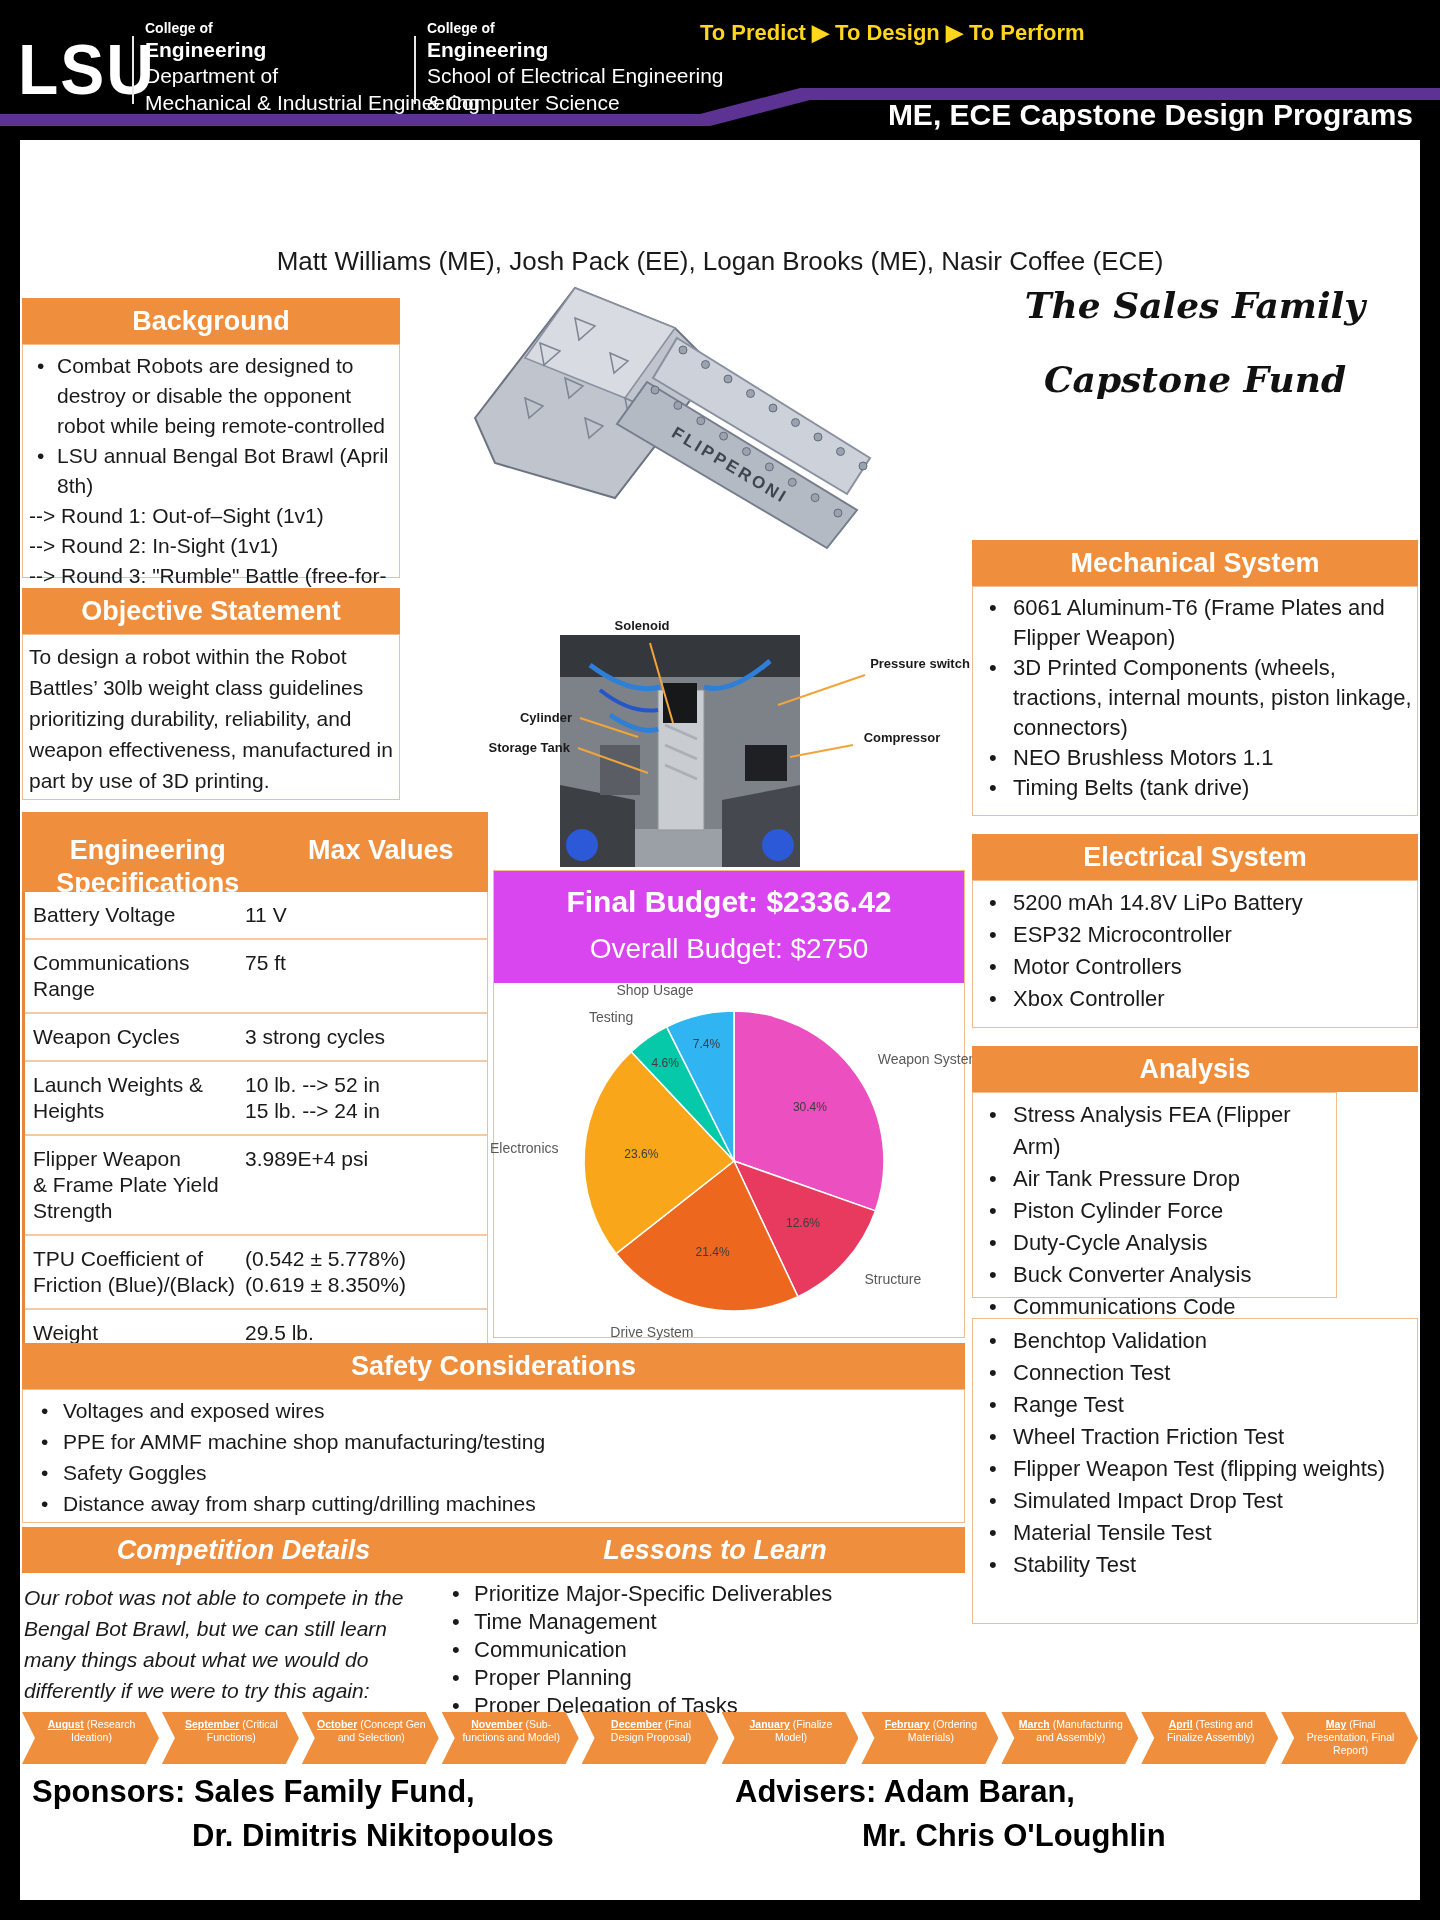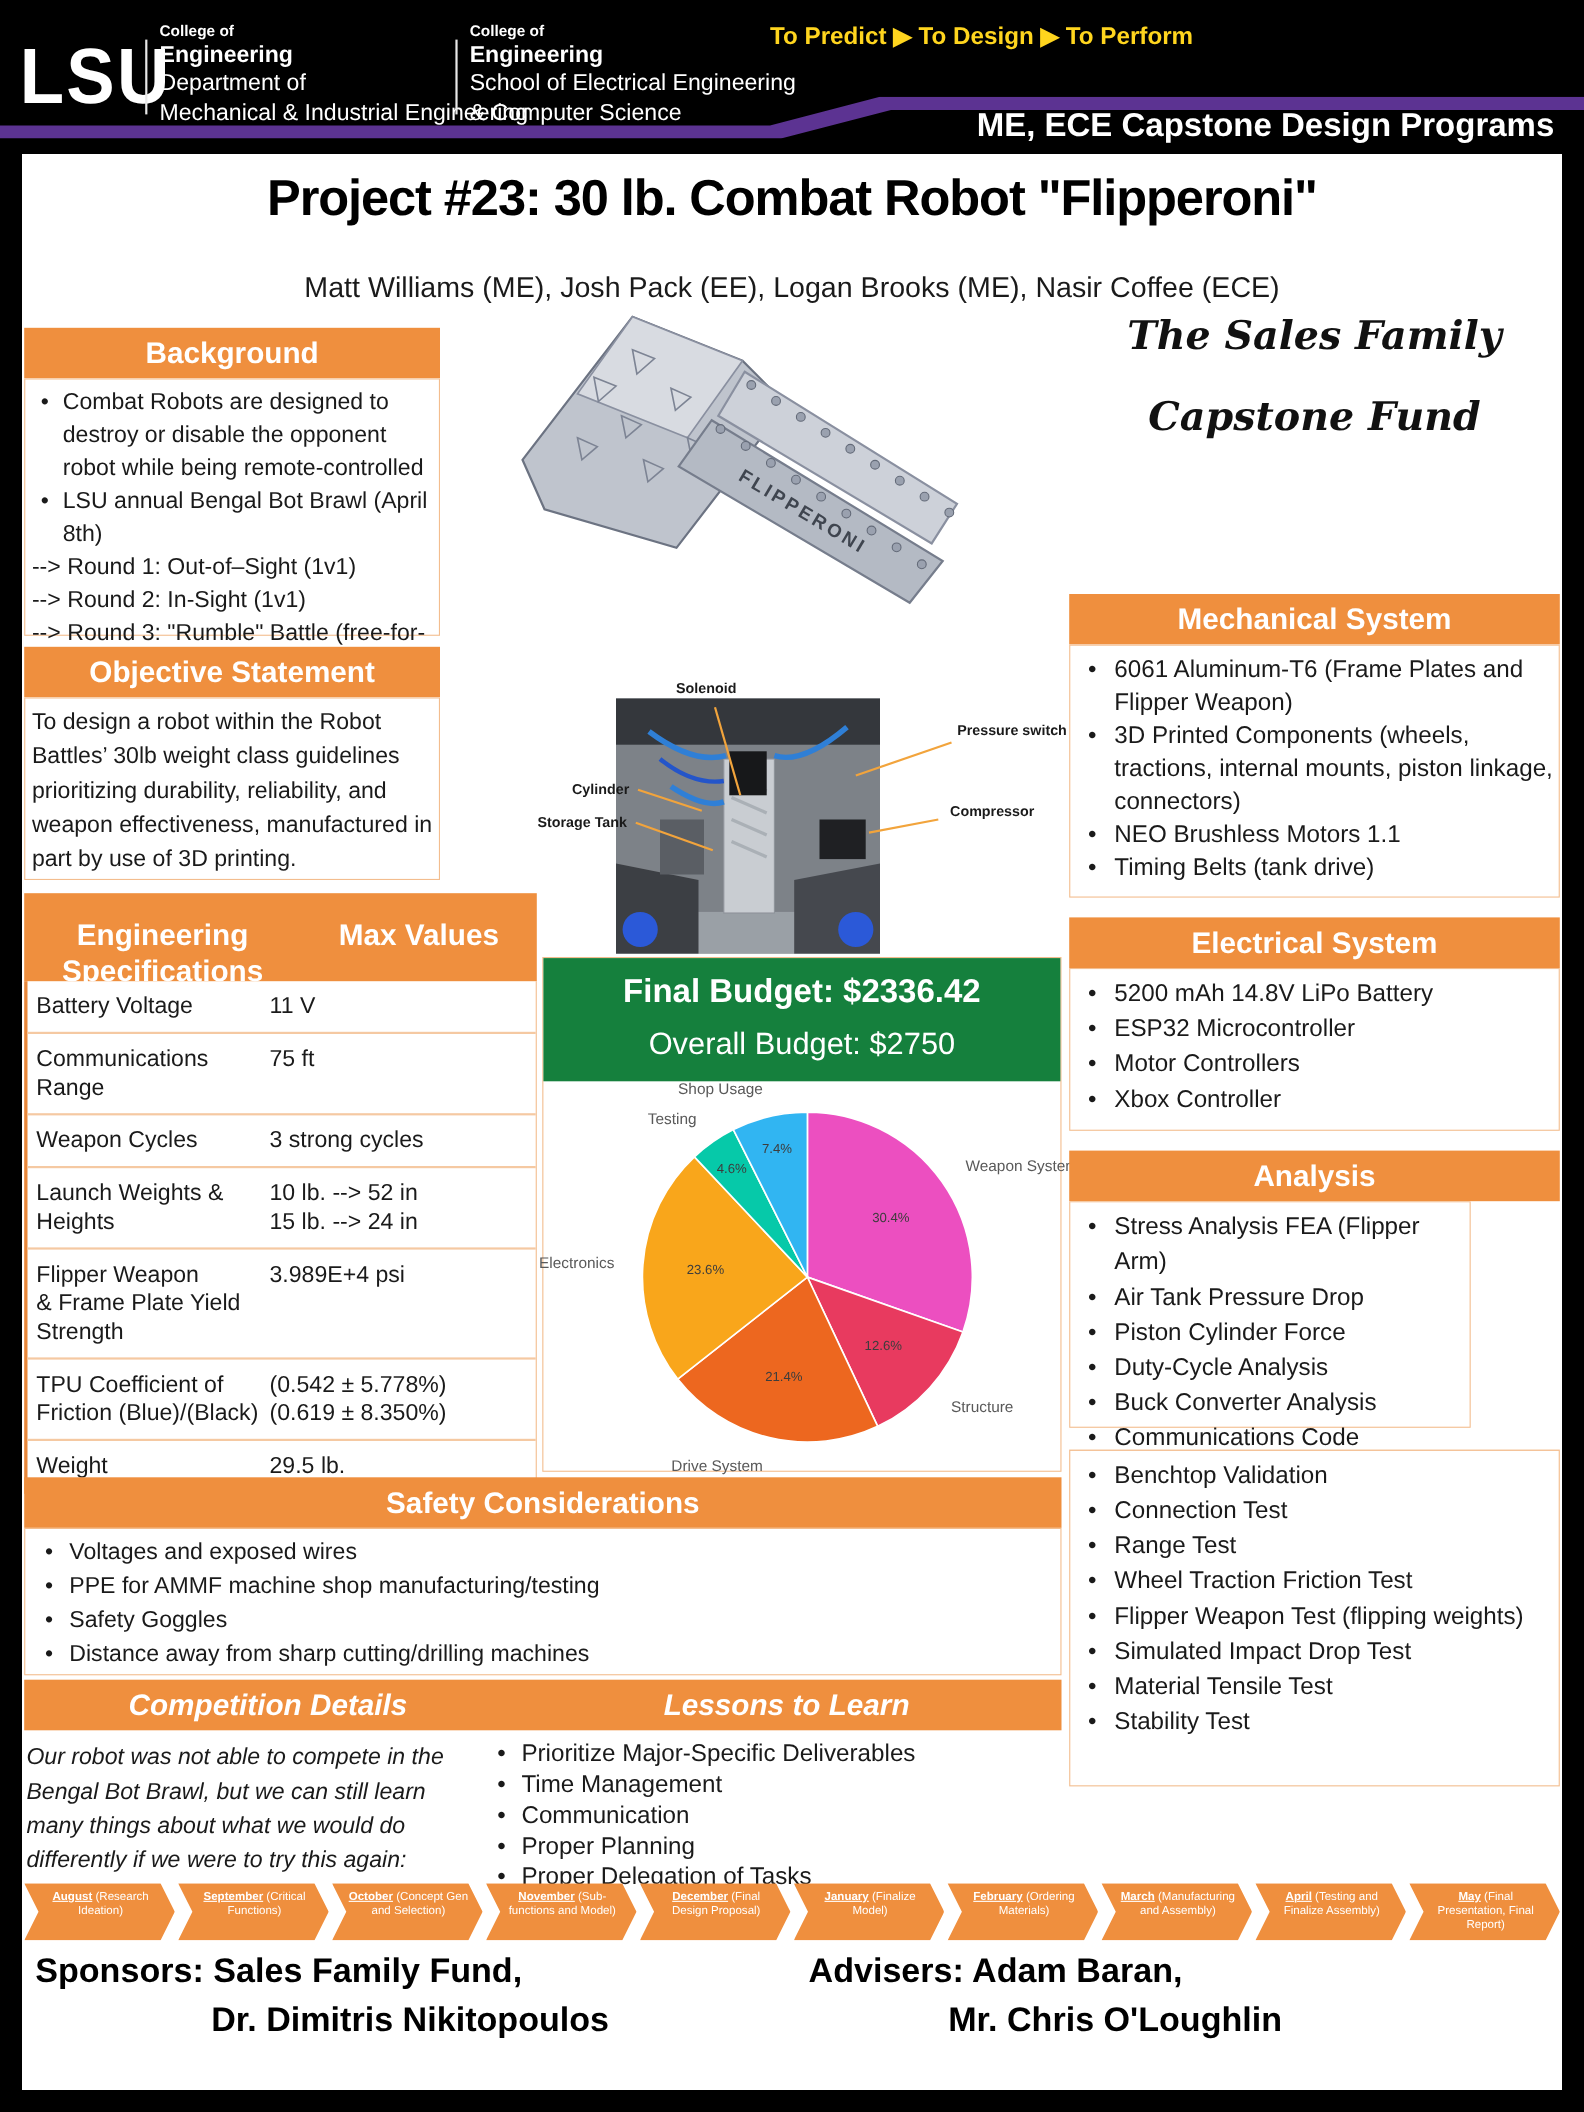--- a/index.html
+++ b/index.html
@@ -66,21 +66,21 @@
   #ana-box{left:952px;top:952px;width:365px;height:206px;padding:6px 8px 0 4px;font-size:22px;line-height:32px;}
   #test-h{left:952px;top:1178px;width:446px;}
   #test-box{left:952px;top:1178px;width:446px;height:306px;padding:6px 4px 0 4px;font-size:22px;line-height:32px;}
   .b-item2{position:relative;padding-left:36px;}
   .b-item2::before{content:"•";position:absolute;left:12px;}
 
   
   #cad-fig{position:absolute;left:395px;top:118px;width:500px;height:300px;}
   #photo-fig{position:absolute;left:440px;top:455px;width:520px;height:272px;}
   #budget-panel{position:absolute;left:473px;top:730px;width:472px;height:468px;border:1px solid #F3BD8E;box-sizing:border-box;}
-  #budget-box{position:absolute;left:0;top:0;width:470px;height:112px;background:#15803d;color:#fff;text-align:center;}
+  #budget-box{position:absolute;left:0;top:0;width:470px;height:112px;background:#d946ef;color:#fff;text-align:center;}
   #budget-final{position:absolute;left:0;top:14px;width:470px;font-size:30px;font-weight:bold;}
   #budget-overall{position:absolute;left:0;top:62px;width:470px;font-size:28px;}
   #pie-svg{position:absolute;left:0;top:112px;overflow:visible;}
   .pie-pct{font:12px "Liberation Sans",sans-serif;fill:#3d3d3d;}
   .pie-label{font:14px "Liberation Sans",sans-serif;fill:#595959;}
   .photo-label{font:bold 13px "Liberation Sans",sans-serif;fill:#1a1a1a;}
   .leader{stroke:#F2A43C;stroke-width:2;}
   .bolt{fill:#9aa1af;stroke:#646b79;stroke-width:1;}
   .cad-label{font:bold 17px "Liberation Sans",sans-serif;fill:#3f454f;letter-spacing:3px;}
 
@@ -116,21 +116,20 @@
     <div class="c2">Engineering</div>
     <div class="c3">School of Electrical Engineering</div>
     <div class="c3">&amp; Computer Science</div>
   </div>
   <div id="motto">To Predict ▶ To Design ▶ To Perform</div>
   <div id="purple-band"></div>
   <div id="program-banner">ME, ECE Capstone Design Programs</div>
 
   <div id="content">
 
-    <div id="page-title">Project #23: 30 lb. Combat Robot "Flipperoni"</div>
     <div id="authors">Matt Williams (ME), Josh Pack (EE), Logan Brooks (ME), Nasir Coffee (ECE)</div>
 
     <div id="bg-h" class="sec-h">Background</div>
     <div id="bg-box" class="sec-box">
 
     <div class="bg-item bullet"><span>Combat Robots are designed to destroy or disable the opponent robot while being remote-controlled</span></div>
         <div class="bg-item bullet"><span>LSU annual Bengal Bot Brawl (April 8th)</span></div>
         <div class="bg-item arrow"><span>--&gt; Round 1: Out-of–Sight (1v1)</span></div>
         <div class="bg-item arrow"><span>--&gt; Round 2: In-Sight (1v1)</span></div>
         <div class="bg-item arrow"><span>--&gt; Round 3: "Rumble" Battle (free-for-all)</span></div>

